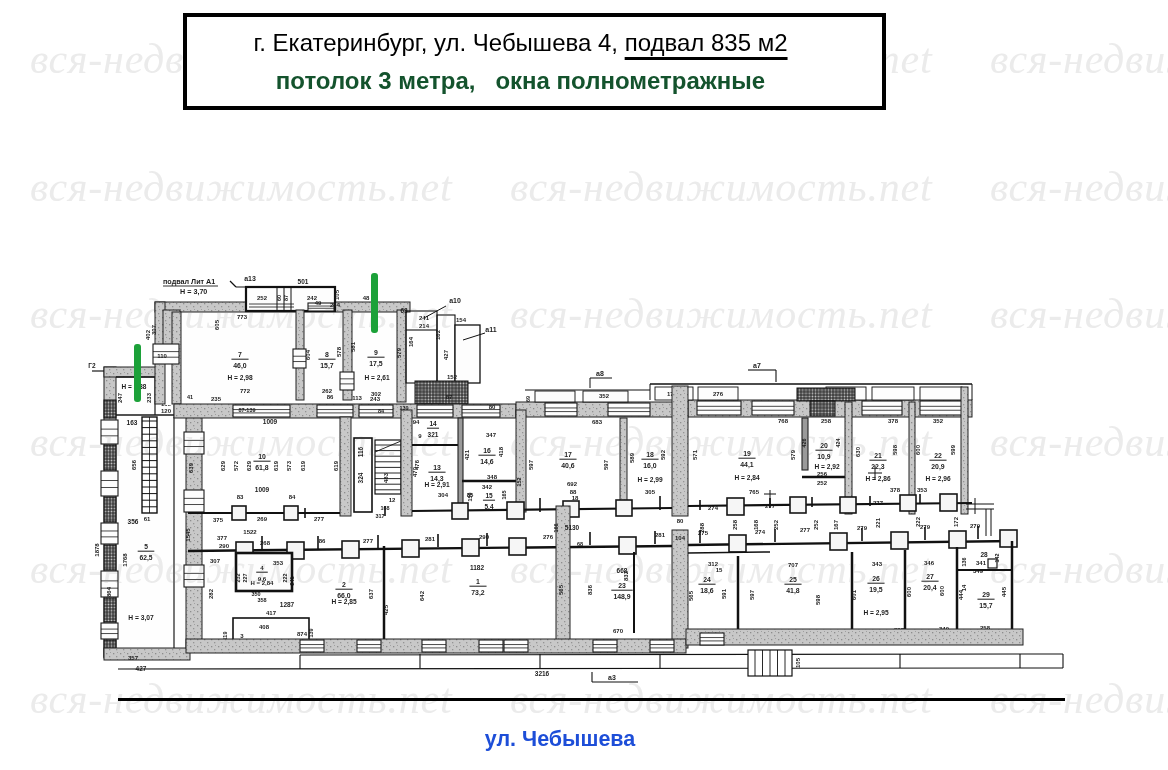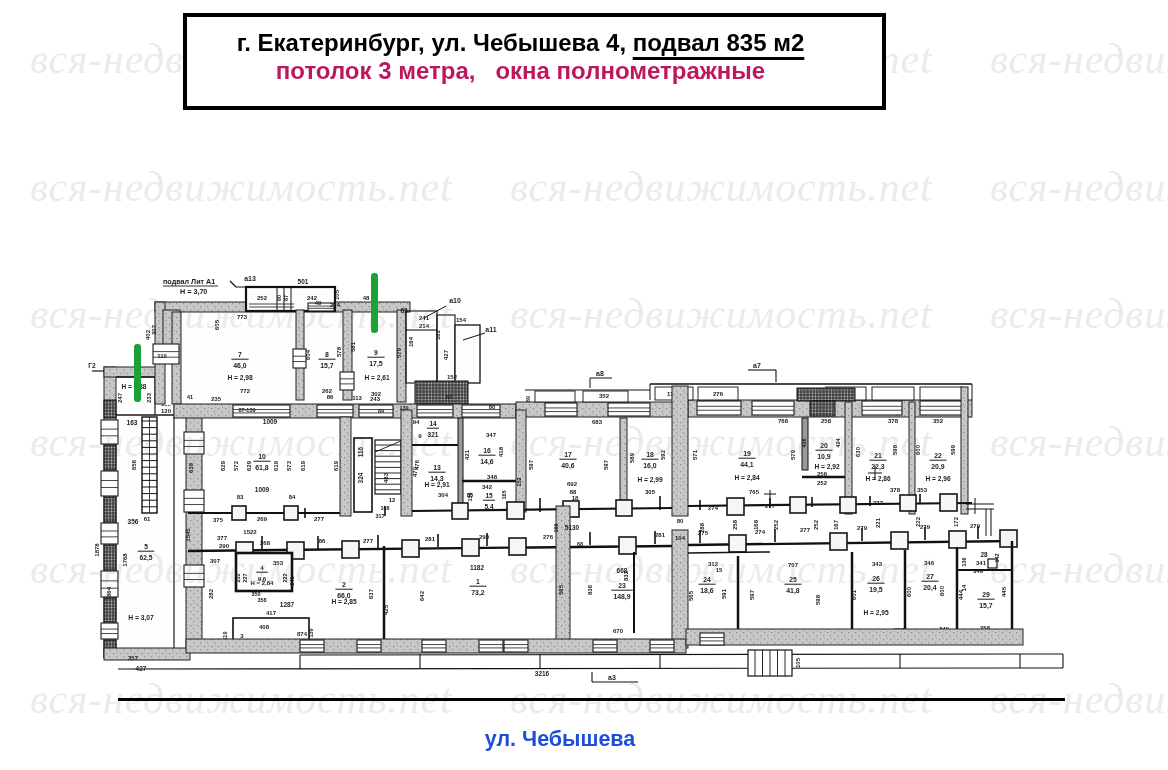--- a/index.html
+++ b/index.html
@@ -4,22 +4,22 @@
 <title>план подвала</title>
 <style>
   html,body { margin:0; padding:0; }
   body { width:1168px; height:770px; position:relative; background:#fff;
          font-family:"Liberation Sans", sans-serif; overflow:hidden; }
   .wm { position:absolute; white-space:nowrap; color:#ebebeb;
         font-family:"Liberation Serif", serif; font-style:italic;
         font-size:42px; letter-spacing:0.8px; line-height:1; z-index:4; mix-blend-mode:darken; }
   .hdr { position:absolute; left:183px; top:13px; width:703px; height:97px; box-sizing:border-box;
          background:#fff; border:4px solid #000; z-index:5; text-align:center; padding-right:28px; }
-  .hdr .l1 { margin-top:12px; font-size:24px; font-weight:bold; color:#000; }
-  .hdr .l2 { font-size:24px; font-weight:bold; color:#be185d; }
+  .hdr .l1 { margin-top:12px; font-size:24px; font-weight:normal; color:#000; }
+  .hdr .l2 { margin-top:10px; font-size:24px; font-weight:bold; color:#14532d; }
   .hdr u { text-decoration:underline; text-underline-offset:6px; text-decoration-thickness:2.5px; }
   svg.plan { position:absolute; left:0; top:0; z-index:2; }
   .street-line { position:absolute; left:118px; top:698px; width:947px; height:3px;
                  background:#000; z-index:5; }
   .street { position:absolute; left:0px; top:727px; width:1120px; text-align:center;
             font-size:21.5px; font-weight:bold; color:#1d4ed8; z-index:5; }
 </style>
 </head>
 <body>
 

